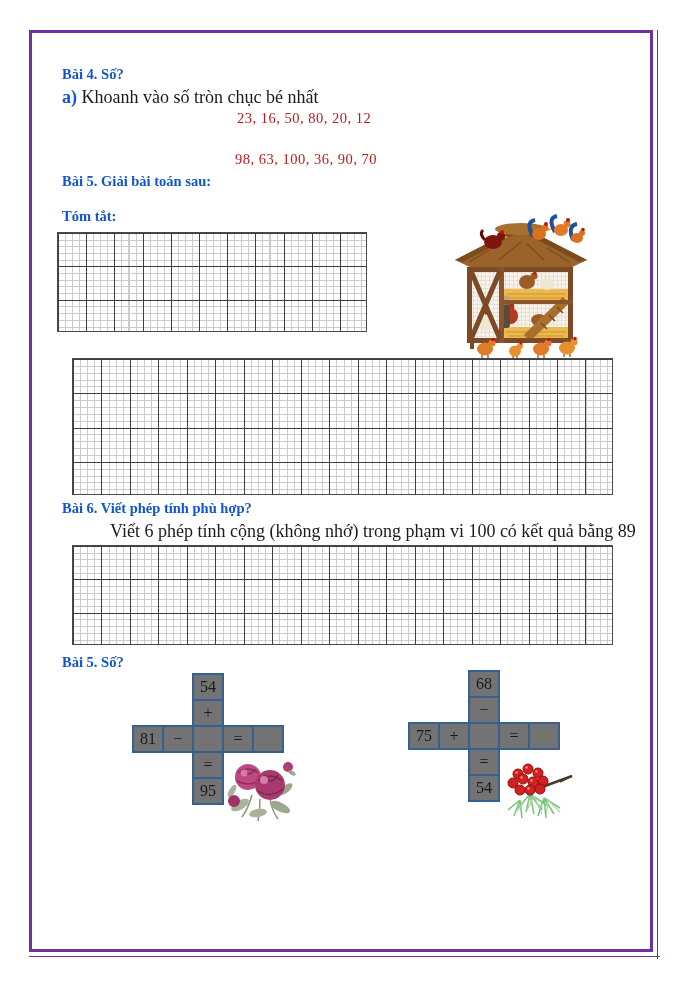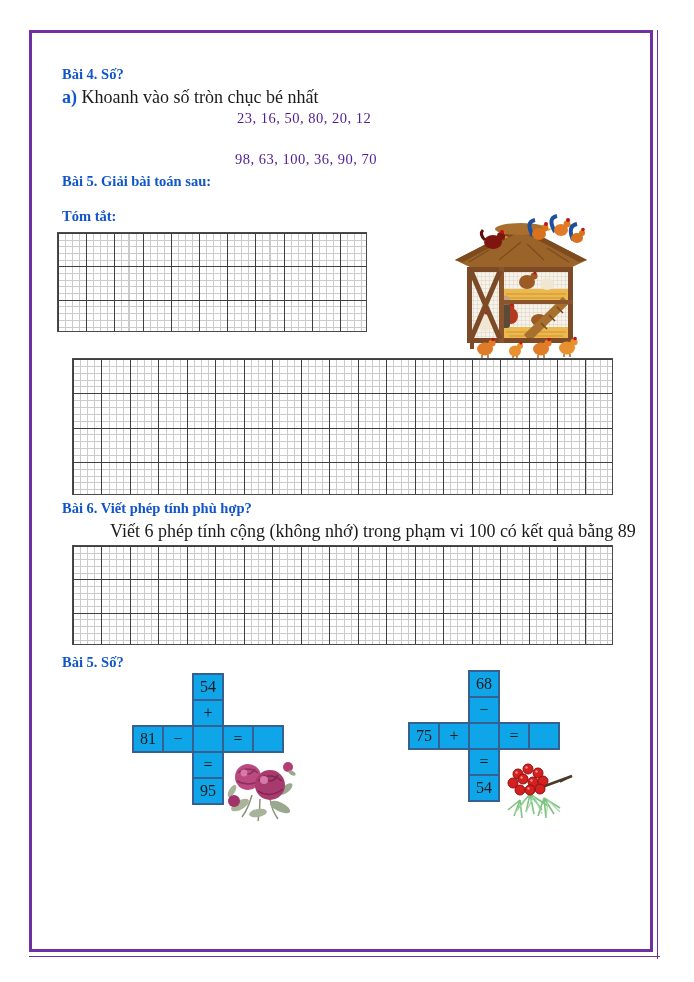--- a/index.html
+++ b/index.html
@@ -8,40 +8,40 @@
 
   
   #sheet { position:absolute; left:29px; top:30px; width:624px; height:922px; border:3px solid #7030A0; background:#fff; }
   #sheet::after  { content:""; position:absolute; right:-8px; top:-3px; width:1px; height:calc(100% + 13px); background:#7030A0; }
   #sheet::before { content:""; position:absolute; bottom:-8px; left:-3px; height:1px; width:calc(100% + 13px); background:#7030A0; }
 
   .abs { position:absolute; white-space:nowrap; }
   .h   { color:#1155CC; font-weight:bold; font-size:14.5px; }
   .body-text { color:#1a1a1a; font-size:18px; }
   .lbl { color:#1155CC; font-weight:bold; }
-  .nums { color:#4c1d95; font-size:14.5px; letter-spacing:0.5px; }
+  .nums { color:#b91c1c; font-size:14.5px; letter-spacing:0.5px; }
 
   
   .ruled-grid {
     position:absolute; background-color:#fff; border:1px solid #4a4a4a;
     background-image:
       repeating-linear-gradient(to right,  #3f3f3f 0, #3f3f3f 1px, transparent 1px, transparent var(--col)),
       repeating-linear-gradient(to bottom, #3f3f3f 0, #3f3f3f 1px, transparent 1px, transparent var(--row)),
       repeating-linear-gradient(to right,  #cbcbcb 0, #cbcbcb 1px, transparent 1px, transparent var(--fcol)),
       repeating-linear-gradient(to bottom, #cbcbcb 0, #cbcbcb 1px, transparent 1px, transparent var(--frow));
   }
   #grid-tomtat  { --col:28.2px;  --row:33.4px; --fcol:7.05px; --frow:6.68px; left:25px; top:199px; width:310px; height:100px; }
   #grid-baigiai { --col:28.47px; --row:34.3px; --fcol:7.12px; --frow:6.86px; left:40px; top:325px; width:541px; height:137px; }
   #grid-ex6     { --col:28.47px; --row:33.4px; --fcol:7.12px; --frow:6.68px; left:40px; top:512px; width:541px; height:100px; }
 
   
   table.cross { position:absolute; border-collapse:collapse; }
   table.cross td { width:30px; height:26px; padding:0; border:none; text-align:center;
                    font-family:"Liberation Serif","DejaVu Serif",serif; font-size:16px; color:#1a1a1a; }
-  table.cross td.on { border:2px solid #366092; background:#0ea5e9; }
+  table.cross td.on { border:2px solid #366092; background:#737373; }
 
   svg { display:block; }
 </style>
 </head>
 <body>
 
 <div id="canvas">
   <div id="sheet">
 
     <div class="abs h" style="left:30px; top:33px;">Bài 4. Số?</div>

